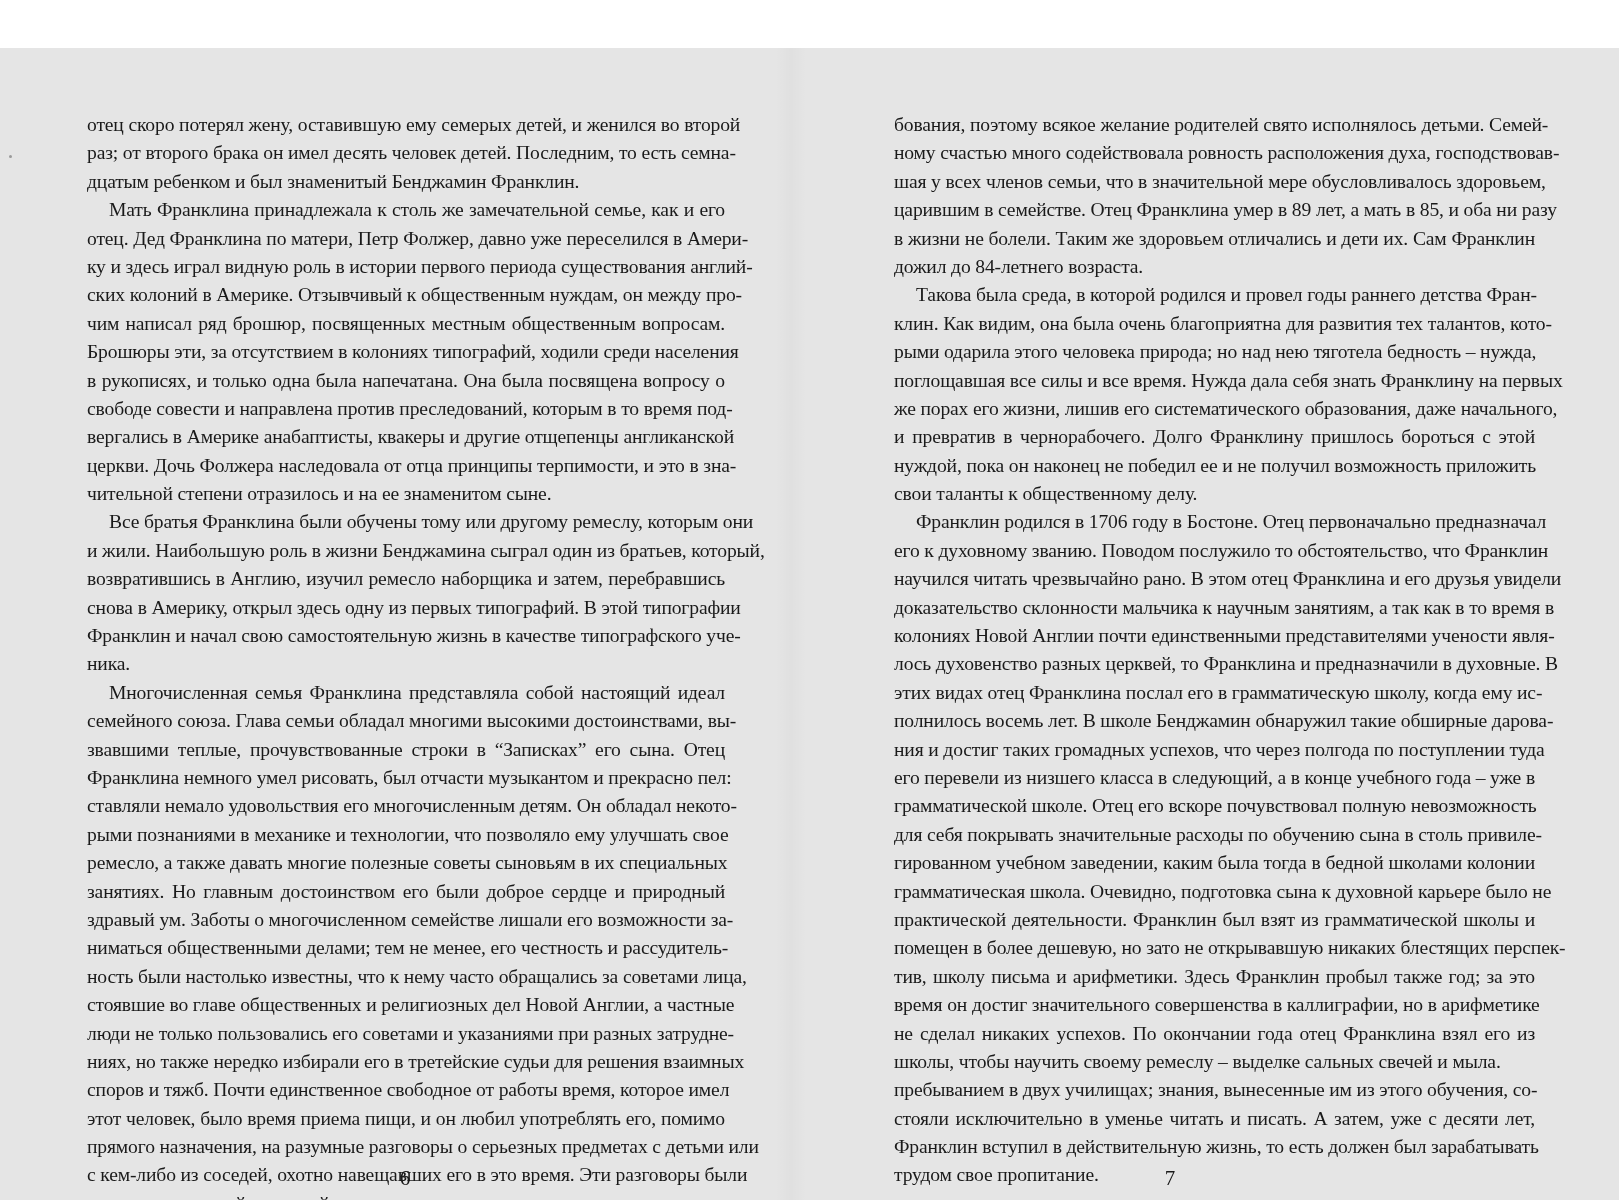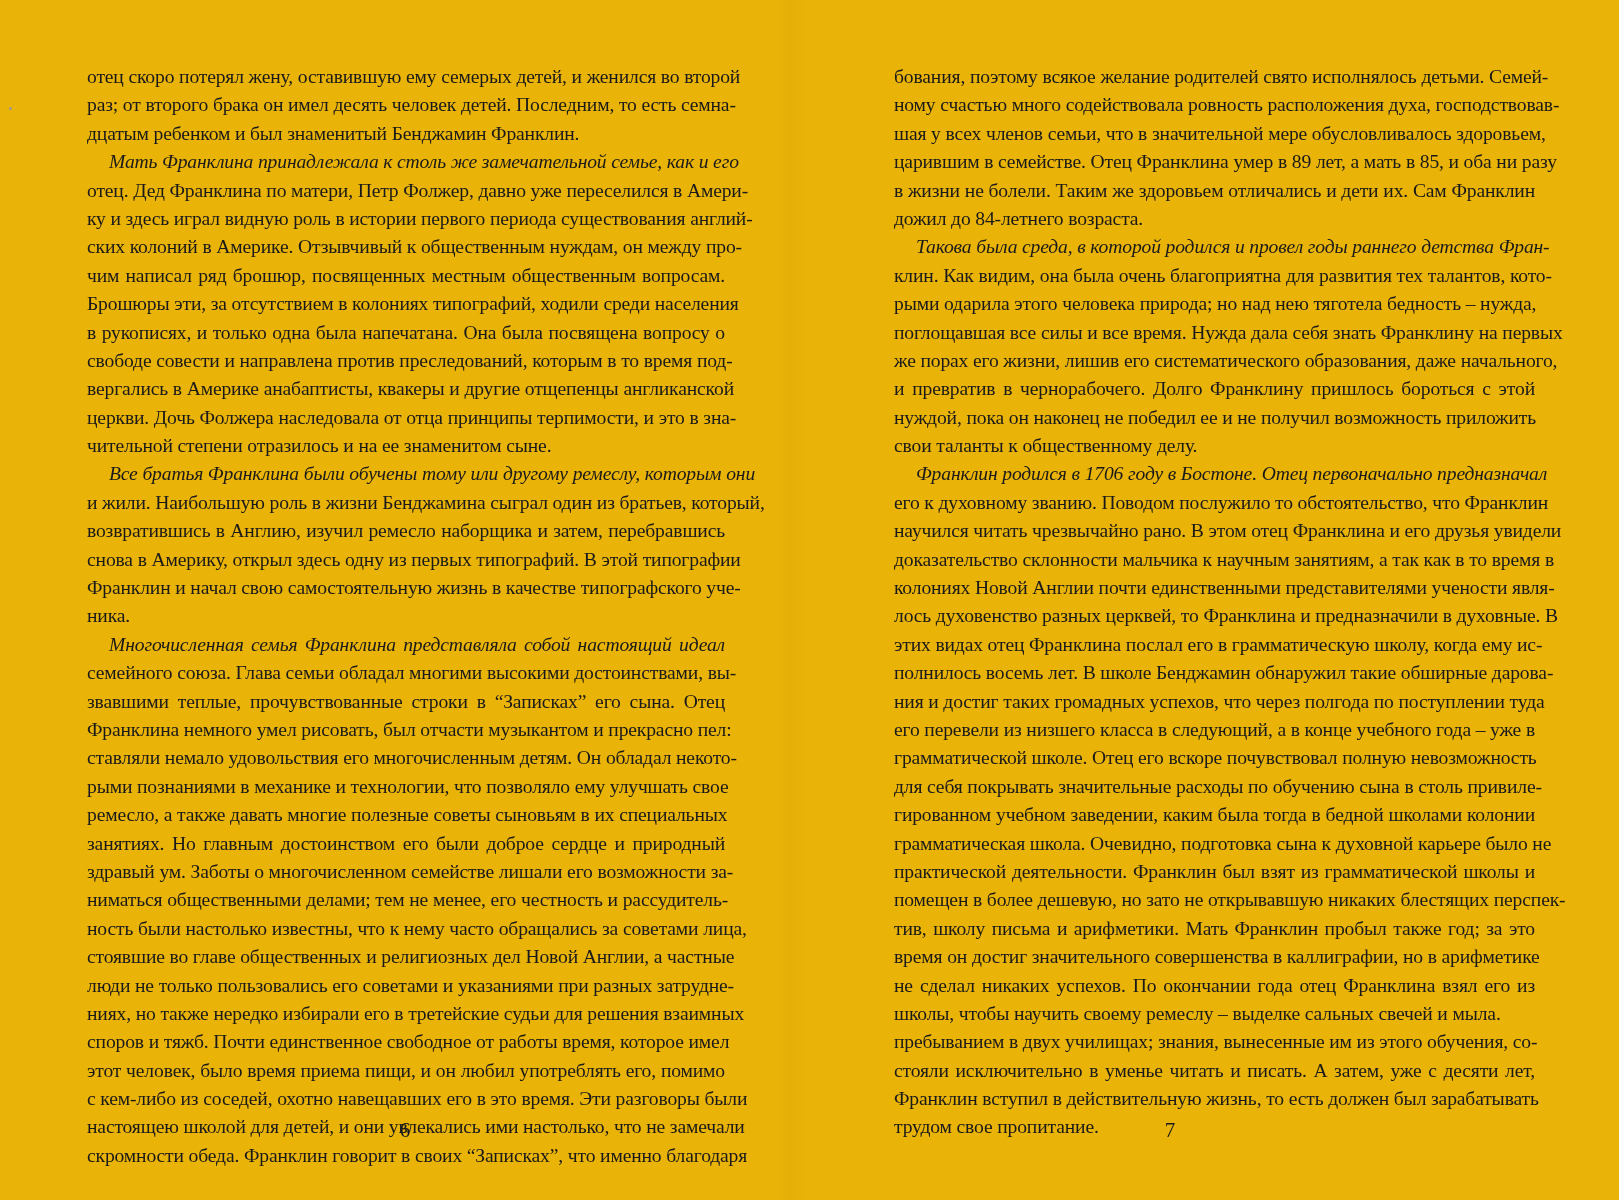--- a/index.html
+++ b/index.html
@@ -11,21 +11,22 @@
     width: 1619px;
     height: 1200px;
     position: relative;
     overflow: hidden;
     font-family: "Liberation Serif", "DejaVu Serif", serif;
     color: #1a1a1a;
   }
   .spread {
     position: absolute;
     inset: 0;
-    background: #eab308;
+    background: #e5e5e5;
+    margin-top: 48px;
   }
   .gutter {
     position: absolute;
     left: 776px;
     top: 0;
     width: 30px;
     height: 1200px;
     background: linear-gradient(to right, rgba(0,0,0,0) 0%, rgba(0,0,0,0.025) 50%, rgba(0,0,0,0) 100%);
   }
   .page {
@@ -42,21 +43,20 @@
     white-space: nowrap;
     text-align: justify;
     text-align-last: justify;
     letter-spacing: -0.15px;
   }
   .line.last {
     text-align-last: left;
   }
   .line.indent {
     text-indent: 22px;
-    font-style: italic;
   }
   .page-number {
     position: absolute;
     top: 1118px;
     width: 40px;
     text-align: center;
     font-size: 21px;
     line-height: 24px;
   }
   .page-number.left  { left: 385px; }
@@ -108,20 +108,21 @@
       <span class="line">ремесло, а также давать многие полезные советы сыновьям в их специальных</span>
       <span class="line">занятиях. Но главным достоинством его были доброе сердце и природный</span>
       <span class="line">здравый ум. Заботы о многочисленном семействе лишали его возможности за-</span>
       <span class="line">ниматься общественными делами; тем не менее, его честность и рассудитель-</span>
       <span class="line">ность были настолько известны, что к нему часто обращались за советами лица,</span>
       <span class="line">стоявшие во главе общественных и религиозных дел Новой Англии, а частные</span>
       <span class="line">люди не только пользовались его советами и указаниями при разных затрудне-</span>
       <span class="line">ниях, но также нередко избирали его в третейские судьи для решения взаимных</span>
       <span class="line">споров и тяжб. Почти единственное свободное от работы время, которое имел</span>
       <span class="line">этот человек, было время приема пищи, и он любил употреблять его, помимо</span>
+      <span class="line">прямого назначения, на разумные разговоры о серьезных предметах с детьми или</span>
       <span class="line">с кем-либо из соседей, охотно навещавших его в это время. Эти разговоры были</span>
       <span class="line">настоящею школой для детей, и они увлекались ими настолько, что не замечали</span>
       <span class="line">скромности обеда. Франклин говорит в своих “Записках”, что именно благодаря</span>
     </div>
   <div class="page-number left">6</div>
 
   <div class="page right" id="right-page">
       <span class="line">бования, поэтому всякое желание родителей свято исполнялось детьми. Семей-</span>
       <span class="line">ному счастью много содействовала ровность расположения духа, господствовав-</span>
       <span class="line">шая у всех членов семьи, что в значительной мере обусловливалось здоровьем,</span>
@@ -145,21 +146,21 @@
       <span class="line">этих видах отец Франклина послал его в грамматическую школу, когда ему ис-</span>
       <span class="line">полнилось восемь лет. В школе Бенджамин обнаружил такие обширные дарова-</span>
       <span class="line">ния и достиг таких громадных успехов, что через полгода по поступлении туда</span>
       <span class="line">его перевели из низшего класса в следующий, а в конце учебного года – уже в</span>
       <span class="line">грамматической школе. Отец его вскоре почувствовал полную невозможность</span>
       <span class="line">для себя покрывать значительные расходы по обучению сына в столь привиле-</span>
       <span class="line">гированном учебном заведении, каким была тогда в бедной школами колонии</span>
       <span class="line">грамматическая школа. Очевидно, подготовка сына к духовной карьере было не</span>
       <span class="line">практической деятельности. Франклин был взят из грамматической школы и</span>
       <span class="line">помещен в более дешевую, но зато не открывавшую никаких блестящих перспек-</span>
-      <span class="line">тив, школу письма и арифметики. Мать Франклин пробыл также год; за это</span>
+      <span class="line">тив, школу письма и арифметики. Здесь Франклин пробыл также год; за это</span>
       <span class="line">время он достиг значительного совершенства в каллиграфии, но в арифметике</span>
       <span class="line">не сделал никаких успехов. По окончании года отец Франклина взял его из</span>
       <span class="line last">школы, чтобы научить своему ремеслу – выделке сальных свечей и мыла.</span>
       <span class="line">пребыванием в двух училищах; знания, вынесенные им из этого обучения, со-</span>
       <span class="line">стояли исключительно в уменье читать и писать. А затем, уже с десяти лет,</span>
       <span class="line">Франклин вступил в действительную жизнь, то есть должен был зарабатывать</span>
       <span class="line last">трудом свое пропитание.</span>
     </div>
   <div class="page-number right">7</div>
 </div>

